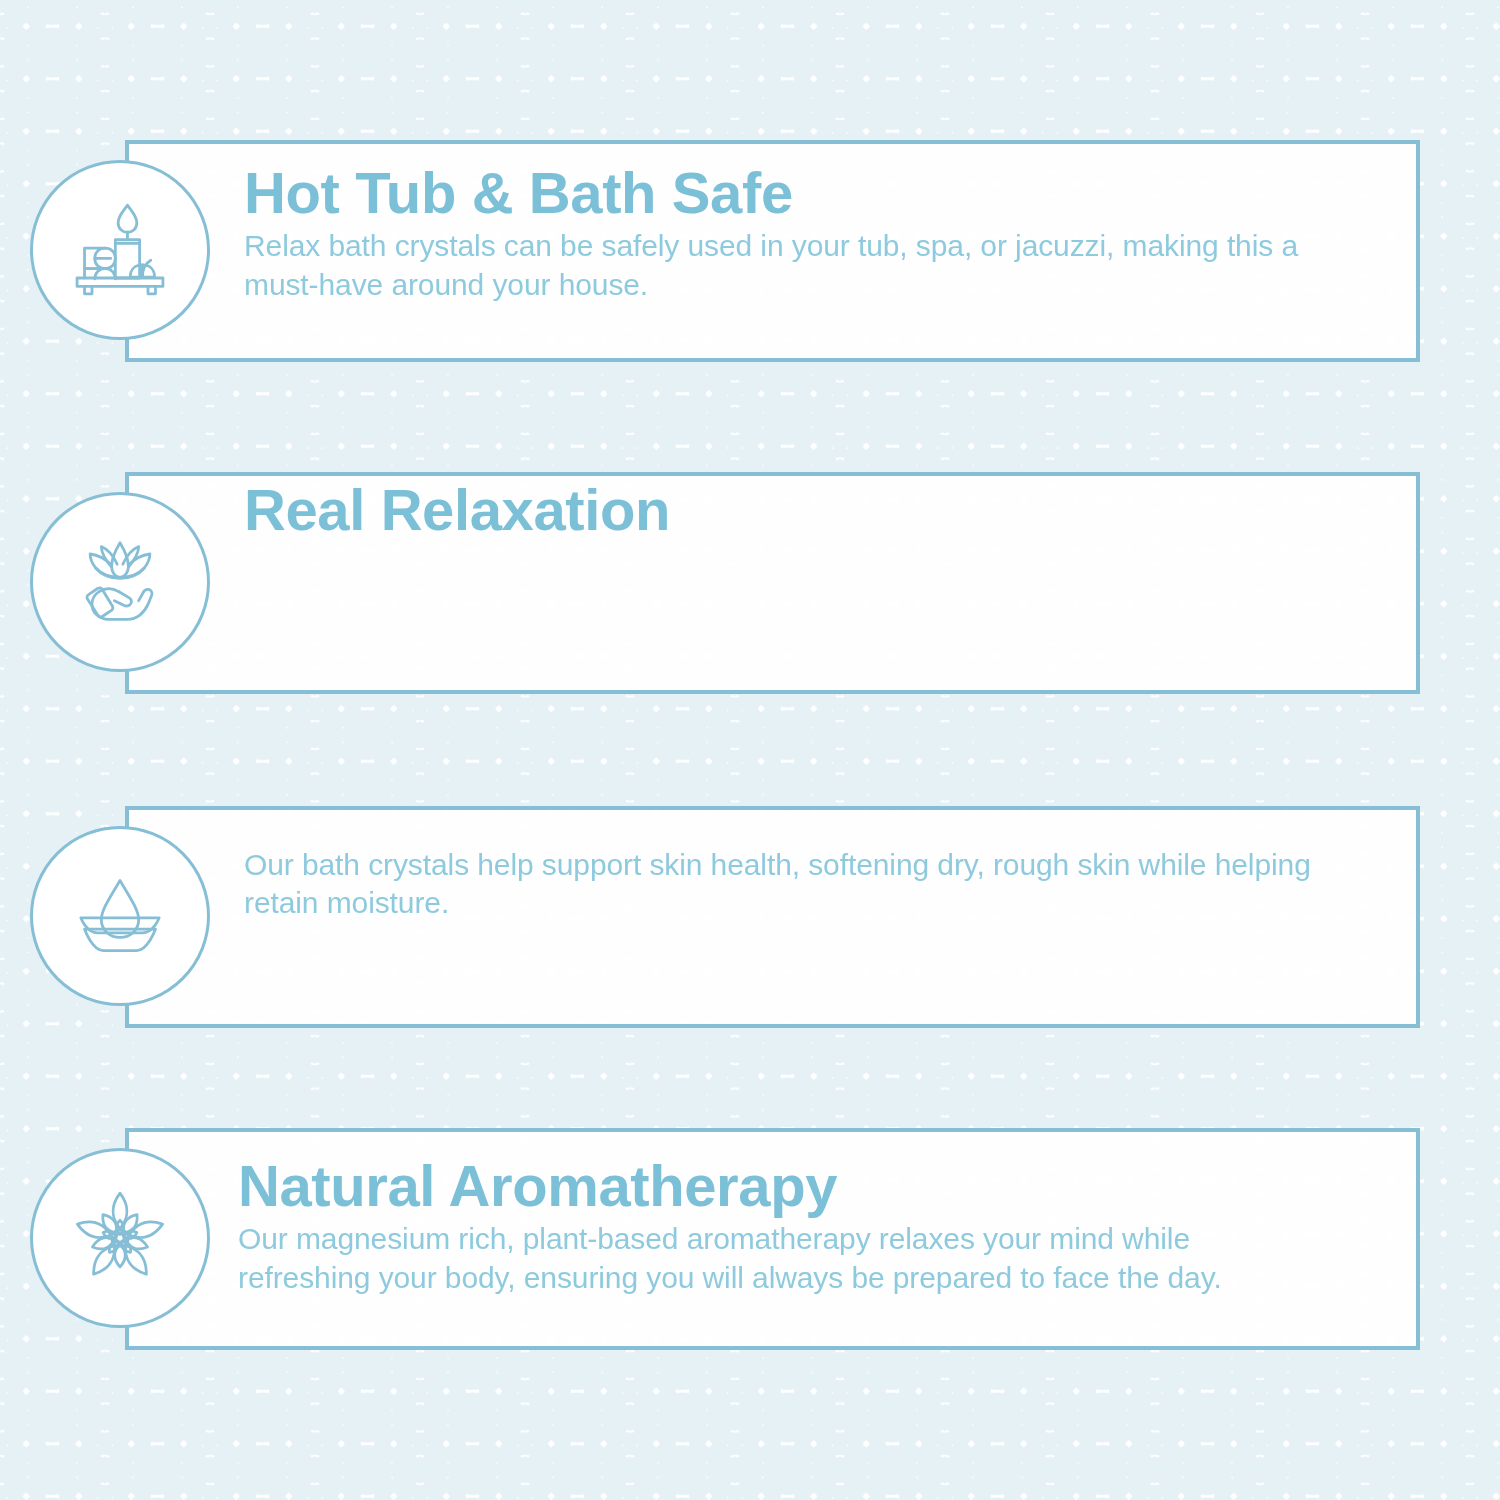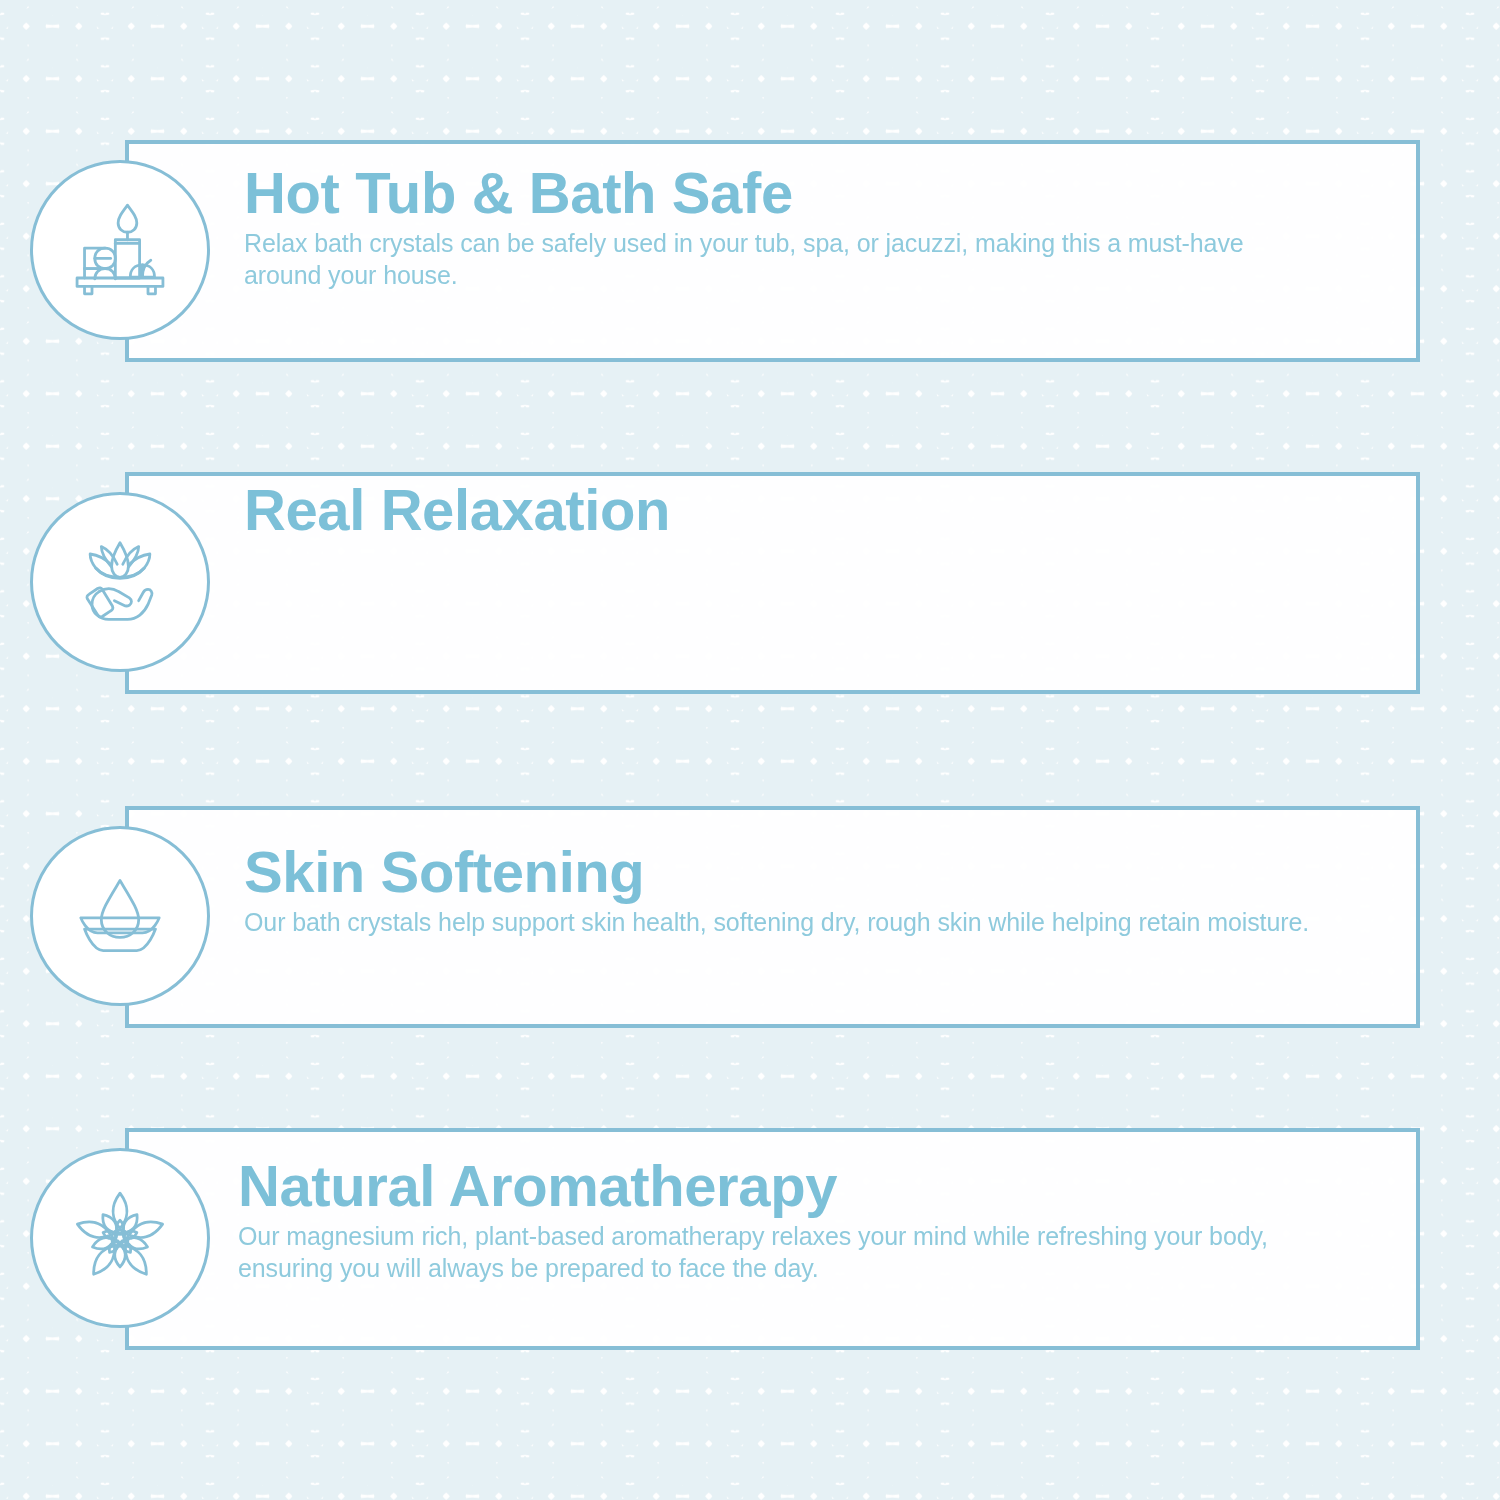--- a/index.html
+++ b/index.html
@@ -74,21 +74,21 @@
   .feature-title {
     font-size: 58px;
     font-weight: bold;
     color: #7cc0d8;
     letter-spacing: -0.4px;
     line-height: 1.04;
     white-space: nowrap;
   }
 
   .feature-desc {
-    font-size: 25px;
+    font-size: 30px;
     color: #8ecadd;
     line-height: 1.28;
     letter-spacing: -0.1px;
     margin-top: 4px;
   }
 
   
   #feature-1 .feature-box  { top: 140px;  height: 222px; }
   #feature-1 .feature-icon { top: 160px; }
   #feature-1 .feature-text { left: 244px; top: 163px; width: 1070px; }
@@ -220,21 +220,20 @@
       <svg viewBox="0 0 120 120" fill="none" stroke="#86bed6" stroke-width="3" stroke-linecap="round" stroke-linejoin="round" aria-hidden="true">
 
         <path d="M60 22 C72 42 80 54 80 64 C80 75 71 83 60 83 C49 83 40 75 40 64 C40 54 48 42 60 22 Z"></path>
 
         <path d="M18 62 L102 62 C102 62 96 78 84 78 L36 78 C24 78 18 62 18 62 Z"></path>
 
         <path d="M22 74 L98 74 C98 74 90 97 78 97 L42 97 C30 97 22 74 22 74 Z"></path>
       </svg>
     </div>
     <div class="feature-text">
-      <div class="feature-title">Skin Softening</div>
       <div class="feature-desc">Our bath crystals help support skin health, softening dry, rough skin while helping retain moisture.</div>
     </div>
   </div>
 
   <div class="feature" id="feature-4">
     <div class="feature-box"></div>
     <div class="feature-icon">
       <svg viewBox="0 0 120 120" fill="none" stroke="#86bed6" stroke-width="3" stroke-linecap="round" stroke-linejoin="round" aria-hidden="true">
         <g>
 

